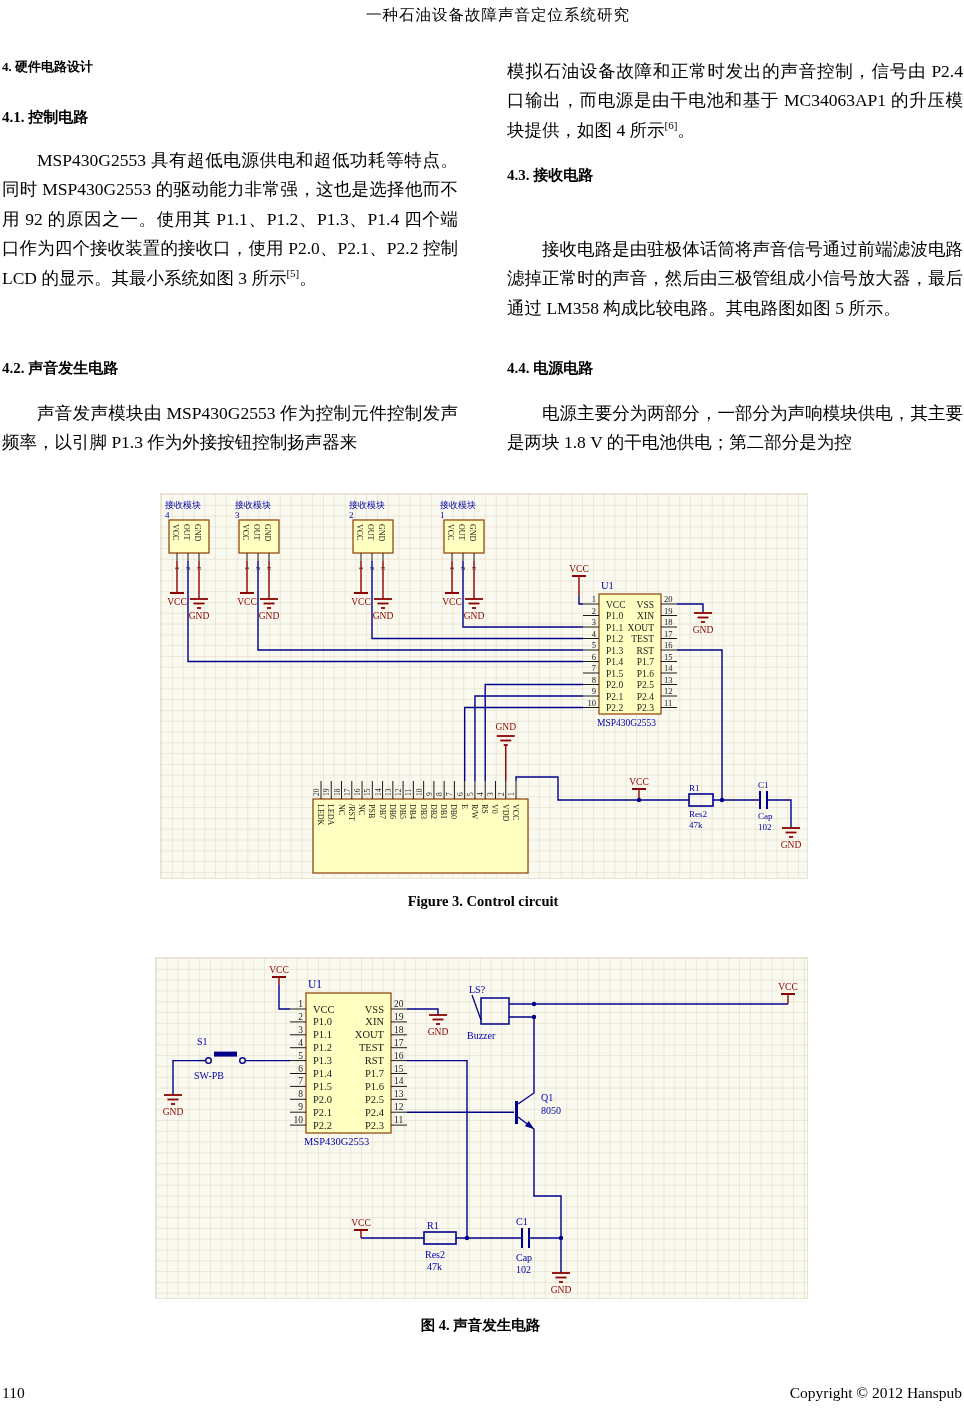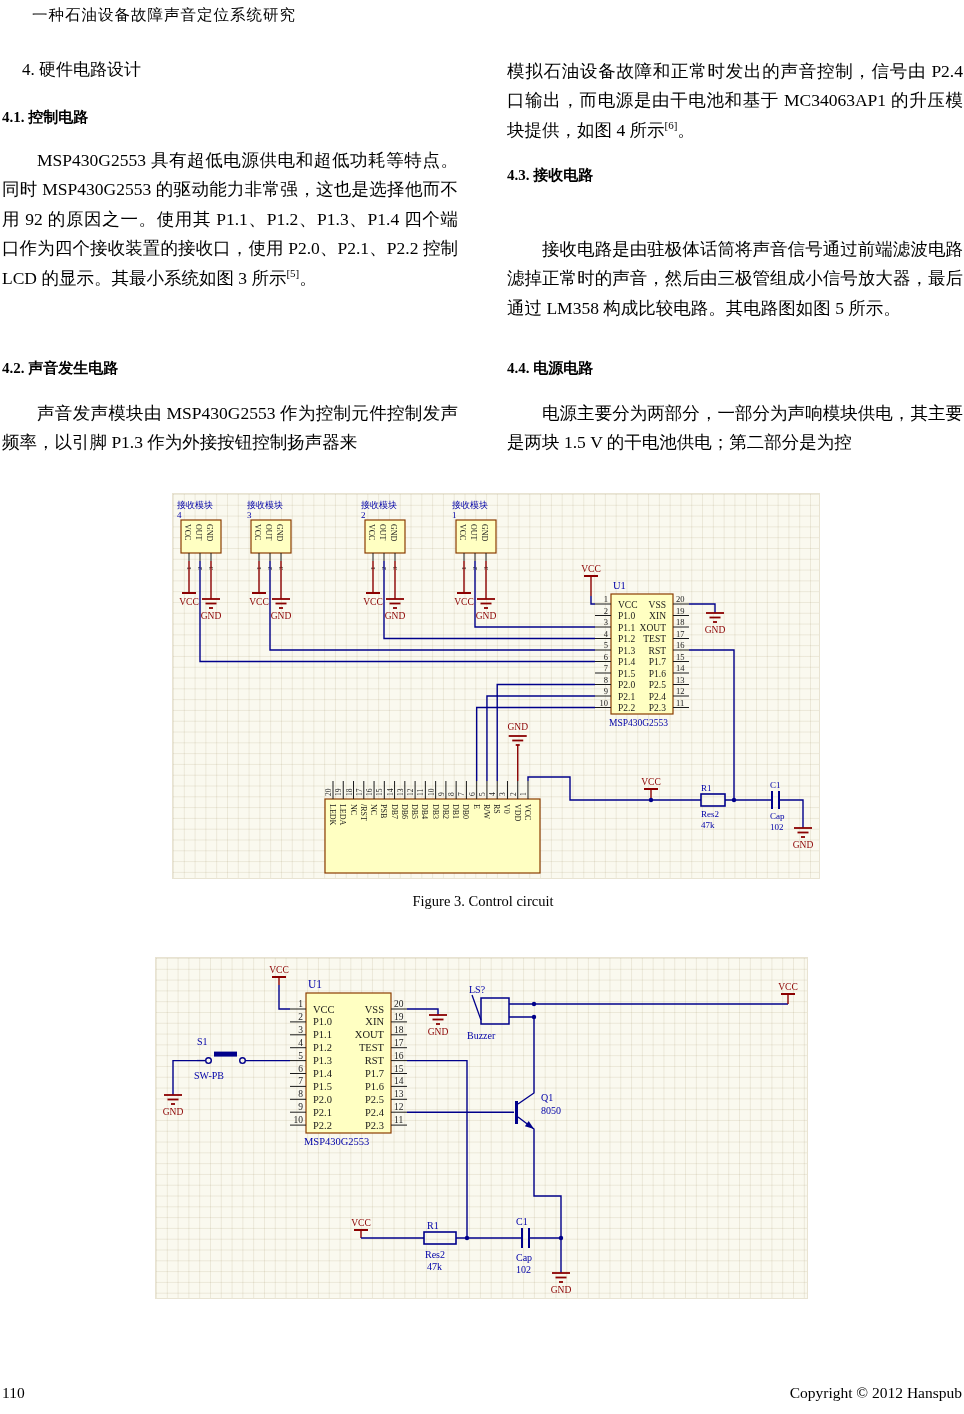--- a/index.html
+++ b/index.html
@@ -1,52 +1,52 @@
 <!DOCTYPE html>
 <html><head>
 <meta charset="utf-8">
 <style>
   html,body{margin:0;padding:0;}
   body{width:964px;height:1414px;position:relative;background:#ffffff;color:#000;
        font-family:"Liberation Serif","DejaVu Serif",serif;}
   .abs{position:absolute;}
-  .page-header{left:0;right:0;top:5px;font-size:15.5px;letter-spacing:1px;padding-left:32px;}
-  .h-major{font-size:17px;font-weight:normal;margin-left:20px;}
+  .page-header{left:0;right:0;top:5px;text-align:center;font-size:15.5px;letter-spacing:1px;padding-left:32px;}
+  .h-major{font-size:13px;font-weight:bold;}
   .h-minor{font-size:15px;font-weight:bold;}
   .body-text{width:456px;font-size:17.5px;line-height:29.4px;text-align:justify;}
   .indent{text-indent:2em;}
   sup{font-size:11px;line-height:0;}
   .schematic{background-color:#FAF9EF;border:1px solid #e8e3d2;
     background-image:linear-gradient(to right, rgba(170,155,115,0.18) 1px, transparent 1px),
                      linear-gradient(to bottom, rgba(170,155,115,0.18) 1px, transparent 1px);
     background-size:10.8px 10.8px;}
-  .caption{text-align:center;font-weight:normal;font-size:14.5px;line-height:21.5px;}
+  .caption{text-align:center;font-weight:bold;font-size:14.5px;line-height:21.5px;}
   .footer-num{left:2px;top:1384px;font-size:15.5px;}
   .footer-copy{right:2px;top:1384px;font-size:15.5px;margin-left:20px;}
   svg{font-family:"Liberation Serif","DejaVu Serif",serif;}
   svg text{user-select:none;}
 </style>
 </head>
 <body>
 
 <div class="abs page-header">一种石油设备故障声音定位系统研究</div>
 
 <div class="abs h-major" style="left:2px;top:58px;">4. 硬件电路设计</div>
 <div class="abs h-minor" style="left:2px;top:108px;">4.1. 控制电路</div>
 <div class="abs body-text indent" style="left:2px;top:146px;"><span>MSP430G2553 具有超低电源供电和超低功耗等特点。同时 MSP430G2553 的驱动能力非常强，这也是选择他而不用 92 的原因之一。使用其 P1.1、P1.2、P1.3、P1.4 四个端口作为四个接收装置的接收口，使用 P2.0、P2.1、P2.2 控制 LCD 的显示。其最小系统如图 3 所示</span><sup>[5]</sup><span>。</span></div>
 <div class="abs h-minor" style="left:2px;top:359px;">4.2. 声音发生电路</div>
 <div class="abs body-text indent" style="left:2px;top:399px;">声音发声模块由 MSP430G2553 作为控制元件控制发声频率，以引脚 P1.3 作为外接按钮控制扬声器来</div>
 
 <div class="abs body-text" style="left:507px;top:57px;"><span>模拟石油设备故障和正常时发出的声音控制，信号由 P2.4 口输出，而电源是由干电池和基于 MC34063AP1 的升压模块提供，如图 4 所示</span><sup>[6]</sup><span>。</span></div>
 <div class="abs h-minor" style="left:507px;top:166px;">4.3. 接收电路</div>
 <div class="abs body-text indent" style="left:507px;top:204px;margin-top:31px;">接收电路是由驻极体话筒将声音信号通过前端滤波电路滤掉正常时的声音，然后由三极管组成小信号放大器，最后通过 LM358 构成比较电路。其电路图如图 5 所示。</div>
 <div class="abs h-minor" style="left:507px;top:359px;">4.4. 电源电路</div>
-<div class="abs body-text indent" style="left:507px;top:399px;">电源主要分为两部分，一部分为声响模块供电，其主要是两块 1.5 V 的干电池供电；第二部分是为控</div>
-
-<div class="abs schematic" style="left:172px;top:493px;width:646px;height:384px;">
+<div class="abs body-text indent" style="left:507px;top:399px;">电源主要分为两部分，一部分为声响模块供电，其主要是两块 1.8 V 的干电池供电；第二部分是为控</div>
+
+<div class="abs schematic" style="left:160px;top:493px;width:646px;height:384px;">
   <svg id="fig3" width="646" height="384" viewBox="160 493 646 384">
       <rect x="168" y="519" width="40" height="33" fill="#FFFFC2" stroke="#8B3D00" stroke-width="1.2"></rect>
       <text x="164" y="507" fill="#0000A8" font-size="9" text-anchor="start">接收模块</text>
       <text x="164" y="517" fill="#0000A8" font-size="9" text-anchor="start">4</text>
       <text x="172" y="523" fill="#1a1a1a" font-size="8" text-anchor="start" transform="rotate(90 172 523)">VCC</text>
       <polyline points="176,552 176,560" fill="none" stroke="#1a1a1a" stroke-width="1"></polyline>
       <text x="178" y="569" fill="#1a1a1a" font-size="7" text-anchor="start" transform="rotate(-90 178 569)">1</text>
       <text x="183" y="523" fill="#1a1a1a" font-size="8" text-anchor="start" transform="rotate(90 183 523)">OUT</text>
       <polyline points="187,552 187,560" fill="none" stroke="#1a1a1a" stroke-width="1"></polyline>
       <text x="189" y="569" fill="#1a1a1a" font-size="7" text-anchor="start" transform="rotate(-90 189 569)">2</text>
@@ -415,16 +415,17 @@
       <text x="515" y="1272" fill="#0000A8" font-size="10" text-anchor="start">102</text>
       <polyline points="528,1237 560,1237 560,1272" fill="none" stroke="#00008B" stroke-width="1.4"></polyline>
       <circle cx="560" cy="1237" r="2.2" fill="#00008B"></circle>
       <polyline points="551,1272 569,1272" fill="none" stroke="#8B0000" stroke-width="1.8"></polyline>
       <polyline points="554.5,1276.5 565.5,1276.5" fill="none" stroke="#8B0000" stroke-width="1.8"></polyline>
       <polyline points="558,1281 562,1281" fill="none" stroke="#8B0000" stroke-width="1.8"></polyline>
       <text x="560" y="1292" fill="#8B0000" font-size="9.5" text-anchor="middle">GND</text>
     </svg>
 </div>
 <div class="abs caption" style="left:155px;top:1315px;width:651px;">
+  <div>图 4. 声音发生电路</div>
 </div>
 
 <div class="abs footer-num">110</div>
 <div class="abs footer-copy">Copyright © 2012 Hanspub</div>
 
 </body></html>

